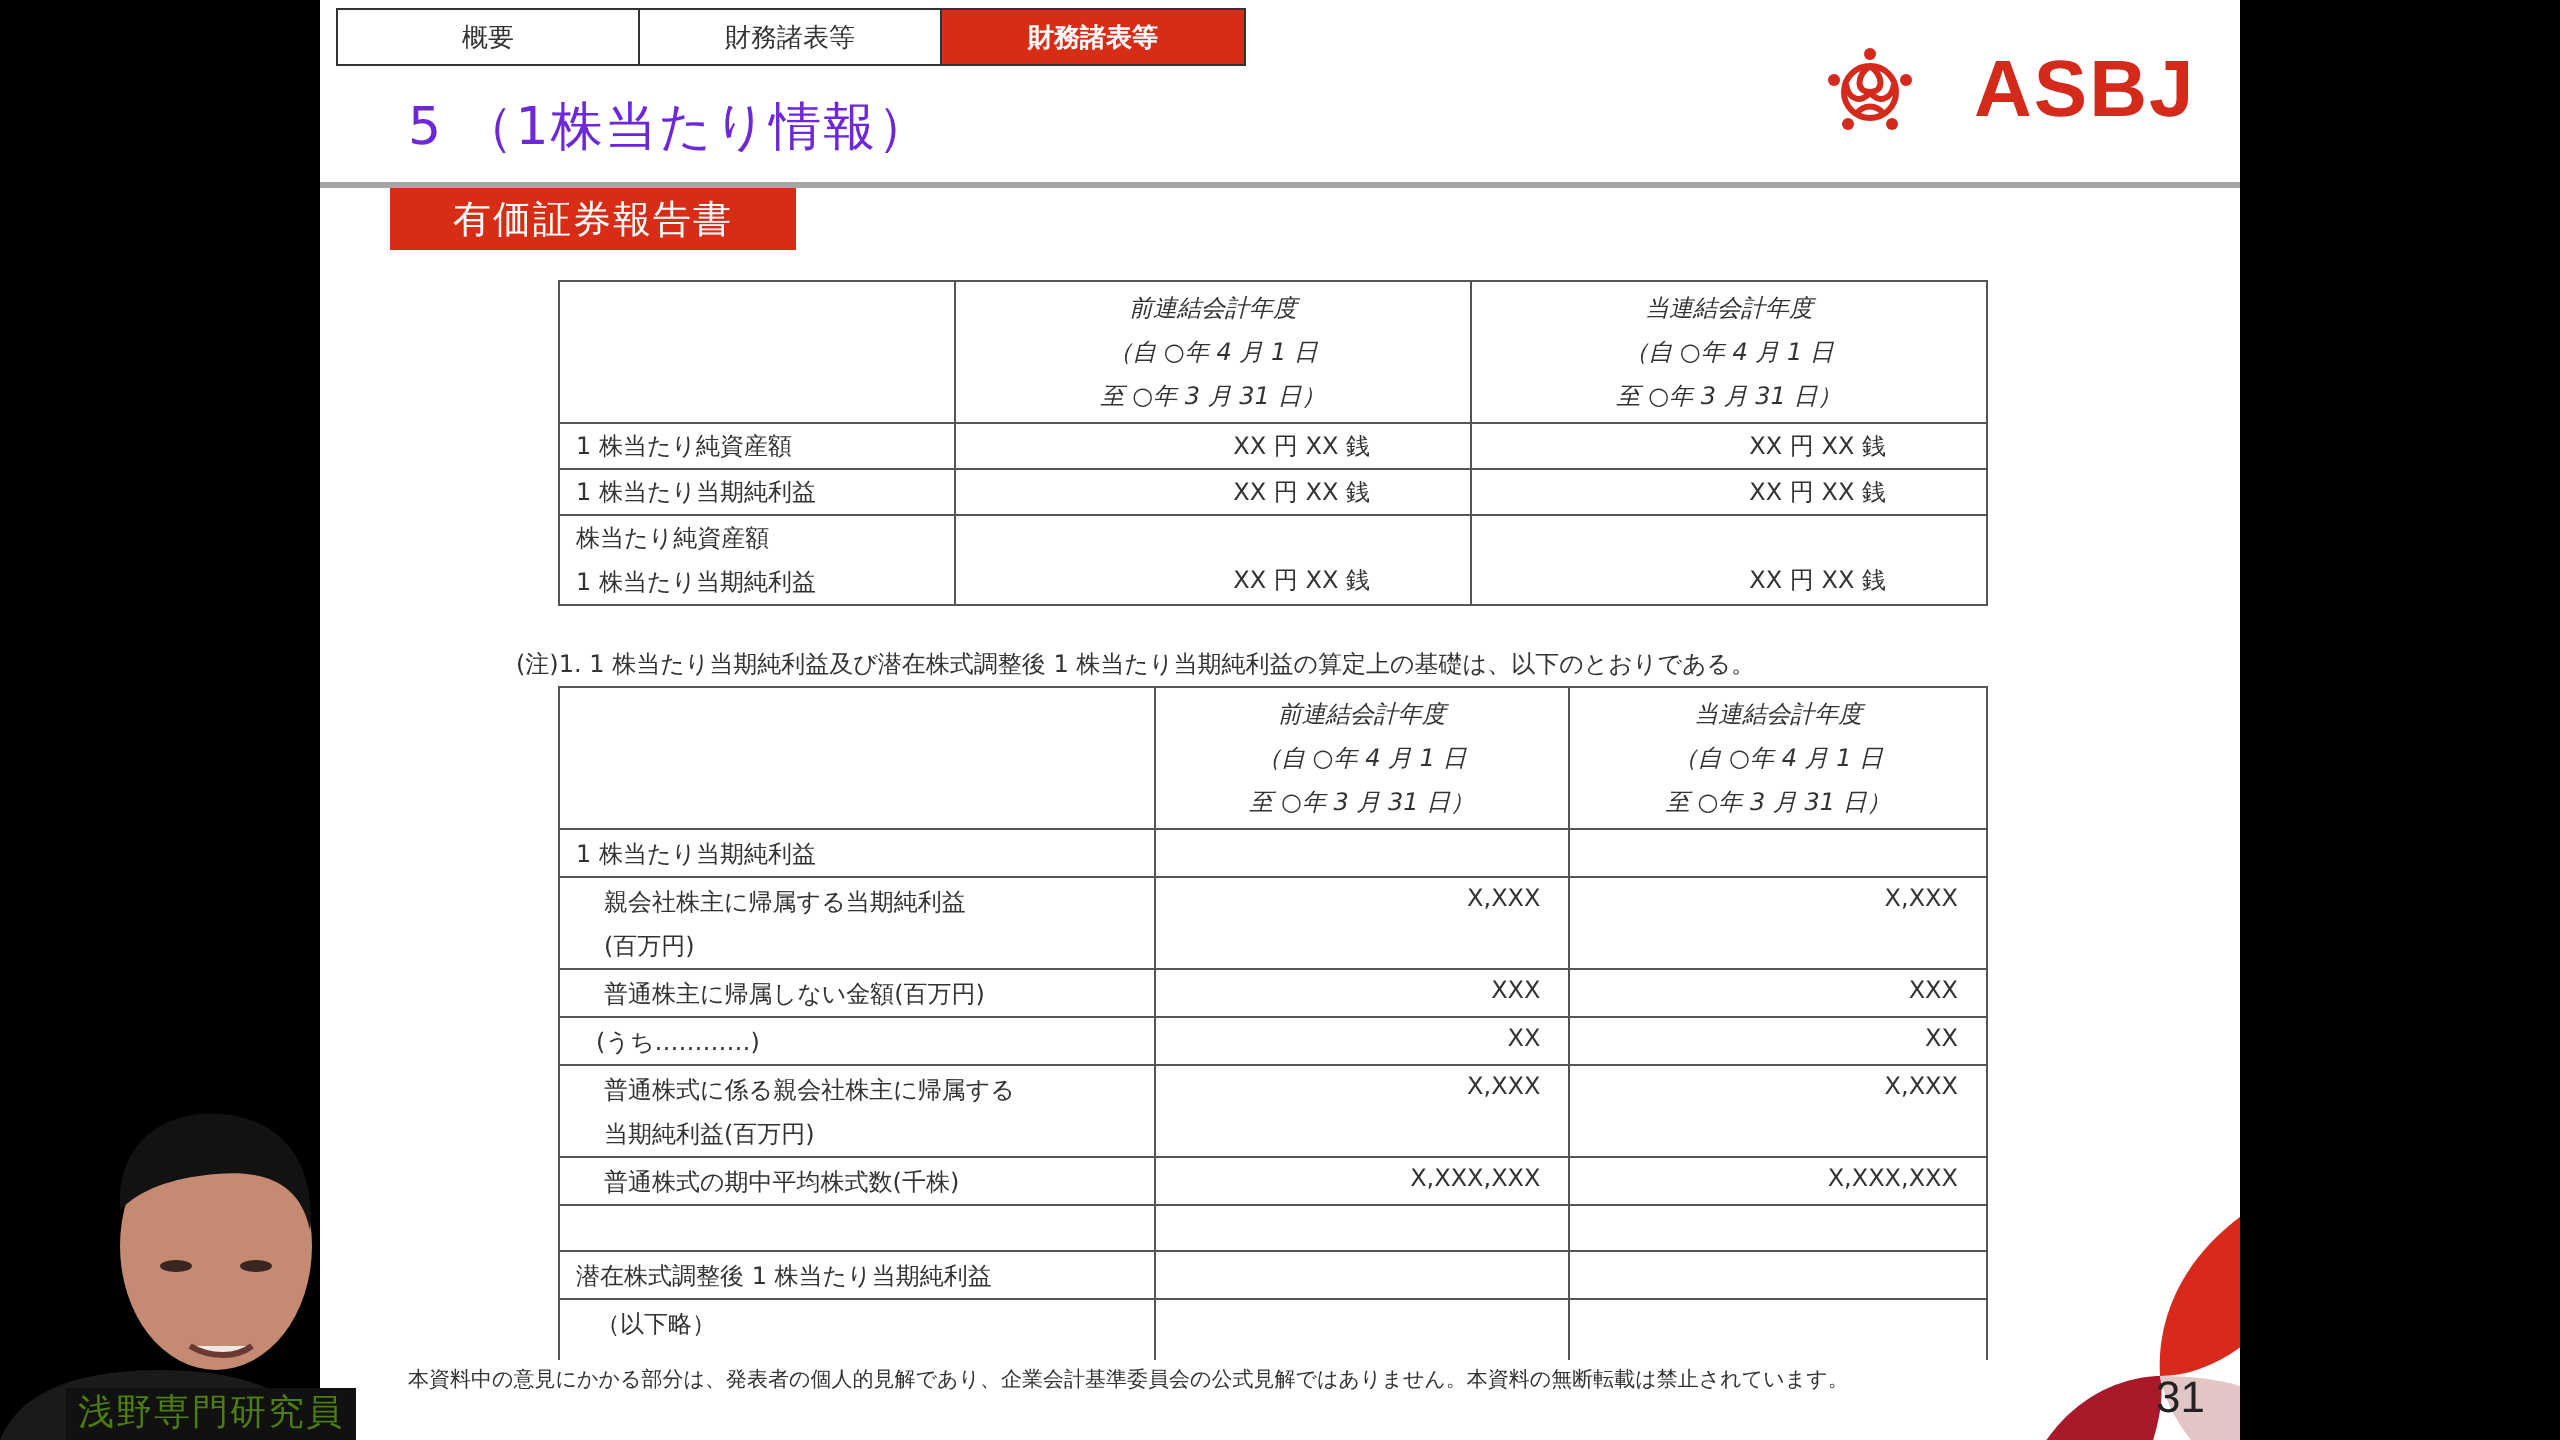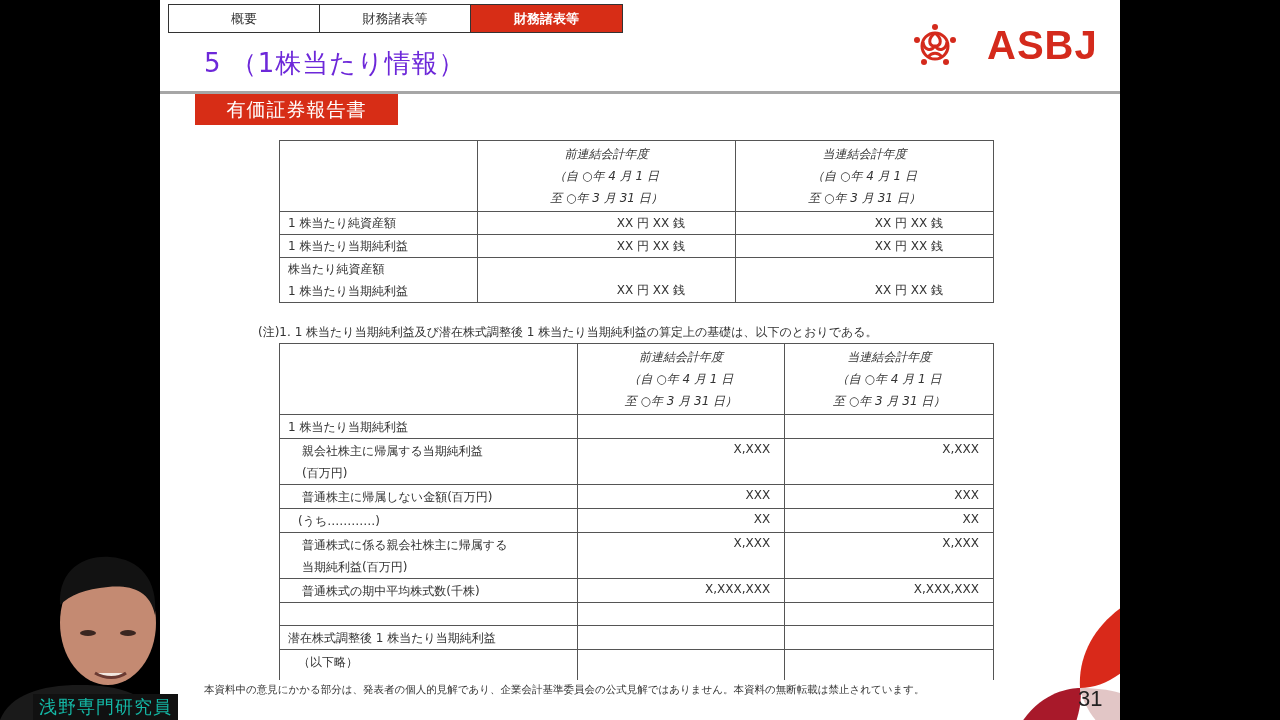--- a/index.html
+++ b/index.html
@@ -87,21 +87,21 @@
     font-family: "Liberation Sans", sans-serif;
   }
 
   
   .webcam {
     position: absolute; left: 0; top: 545px; width: 160px; height: 175px; background: #000; overflow: hidden;
   }
   .webcam-strip { position: absolute; left: 160px; top: 545px; width: 3px; height: 175px; background: #fff; }
   .presenter-name {
     position: absolute; left: 33px; top: 694px; height: 26px; padding: 0 6px;
-    background: #111; color: #14b8a6; font-size: 18px; line-height: 26px; letter-spacing: 1px;
+    background: #111; color: #4d7c0f; font-size: 18px; line-height: 26px; letter-spacing: 1px;
   }
 </style>
 </head>
 <body>
 
 <div class="slide">
 
   <div class="nav-tabs">
     <div class="nav-tab">概要</div>
     <div class="nav-tab">財務諸表等</div>

